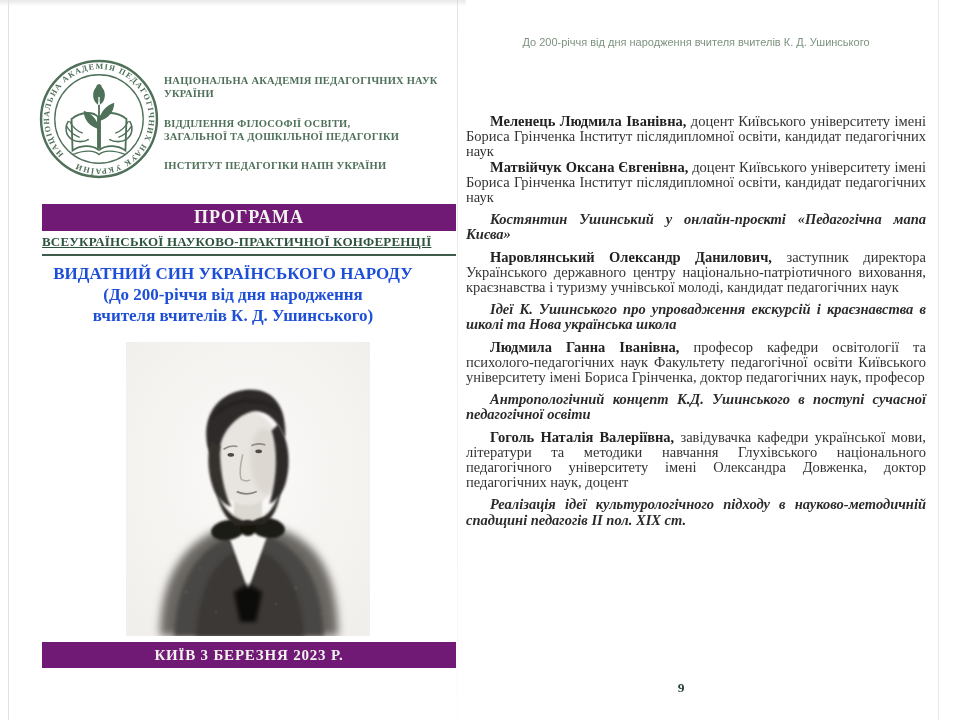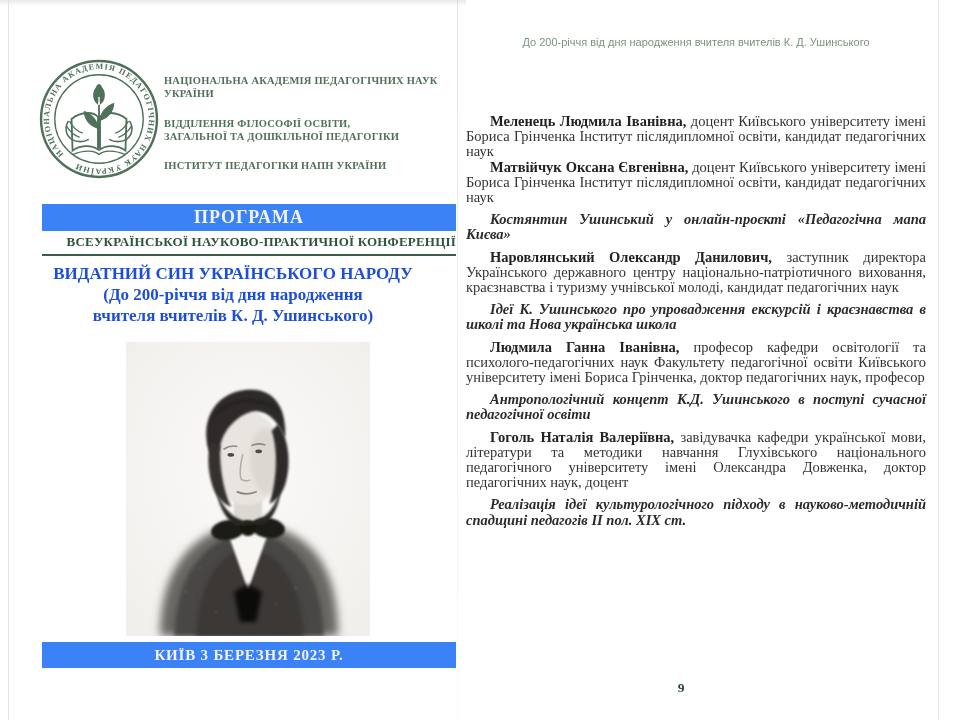--- a/index.html
+++ b/index.html
@@ -13,26 +13,26 @@
           background:linear-gradient(rgba(200,200,200,.5),rgba(230,230,230,.15));}
 
   
   .page-left{position:absolute;left:8px;top:0;width:450px;height:720px;}
   .seal{position:absolute;left:30px;top:58px;width:122px;height:122px;}
   .org-block{position:absolute;left:156px;top:74px;width:276px;color:#4f7059;
              font-weight:bold;font-size:10.5px;line-height:13px;letter-spacing:.2px;}
   .org-line1{margin:0 0 17px 0;}
   .org-line23{margin:0 0 16px 0;}
   .org-line4{margin:0;}
-  .green-bar{position:absolute;left:34px;width:414px;background:#3b82f6;color:#f2f2ee;
+  .green-bar{position:absolute;left:34px;width:414px;background:#701a75;color:#f2f2ee;
              text-align:center;font-weight:bold;}
   .bar-program{top:204px;height:27px;line-height:27px;font-size:18px;letter-spacing:1px;}
   .bar-date{top:642px;height:26px;line-height:26px;font-size:15px;letter-spacing:.8px;}
-  .conf-type{position:absolute;left:34px;top:234px;width:414px;text-align:right;
-             color:#2e5440;font-weight:bold;font-size:13px;letter-spacing:.2px;}
+  .conf-type{position:absolute;left:34px;top:234px;width:414px;text-align:left;
+             color:#2e5440;font-weight:bold;font-size:13px;letter-spacing:.2px;text-decoration:underline;}
   .rule{position:absolute;left:34px;top:254px;width:414px;height:2px;background:#3e5c4a;}
   .conf-title{position:absolute;left:12px;top:263px;width:426px;text-align:center;
               color:#1d4ed8;font-weight:bold;font-size:17px;line-height:21px;font-family:Liberation Serif, serif;}
   .portrait{position:absolute;left:118px;top:342px;width:244px;height:294px;}
 
   
   .page-right{position:absolute;left:456px;top:0;width:478px;height:676px;}
   .running-head{position:absolute;left:10px;top:36px;width:460px;text-align:center;
                 font-family:"Liberation Sans",sans-serif;font-size:11px;color:#7d937f;}
   .entries{position:absolute;left:10px;top:114px;width:460px;color:#333;

